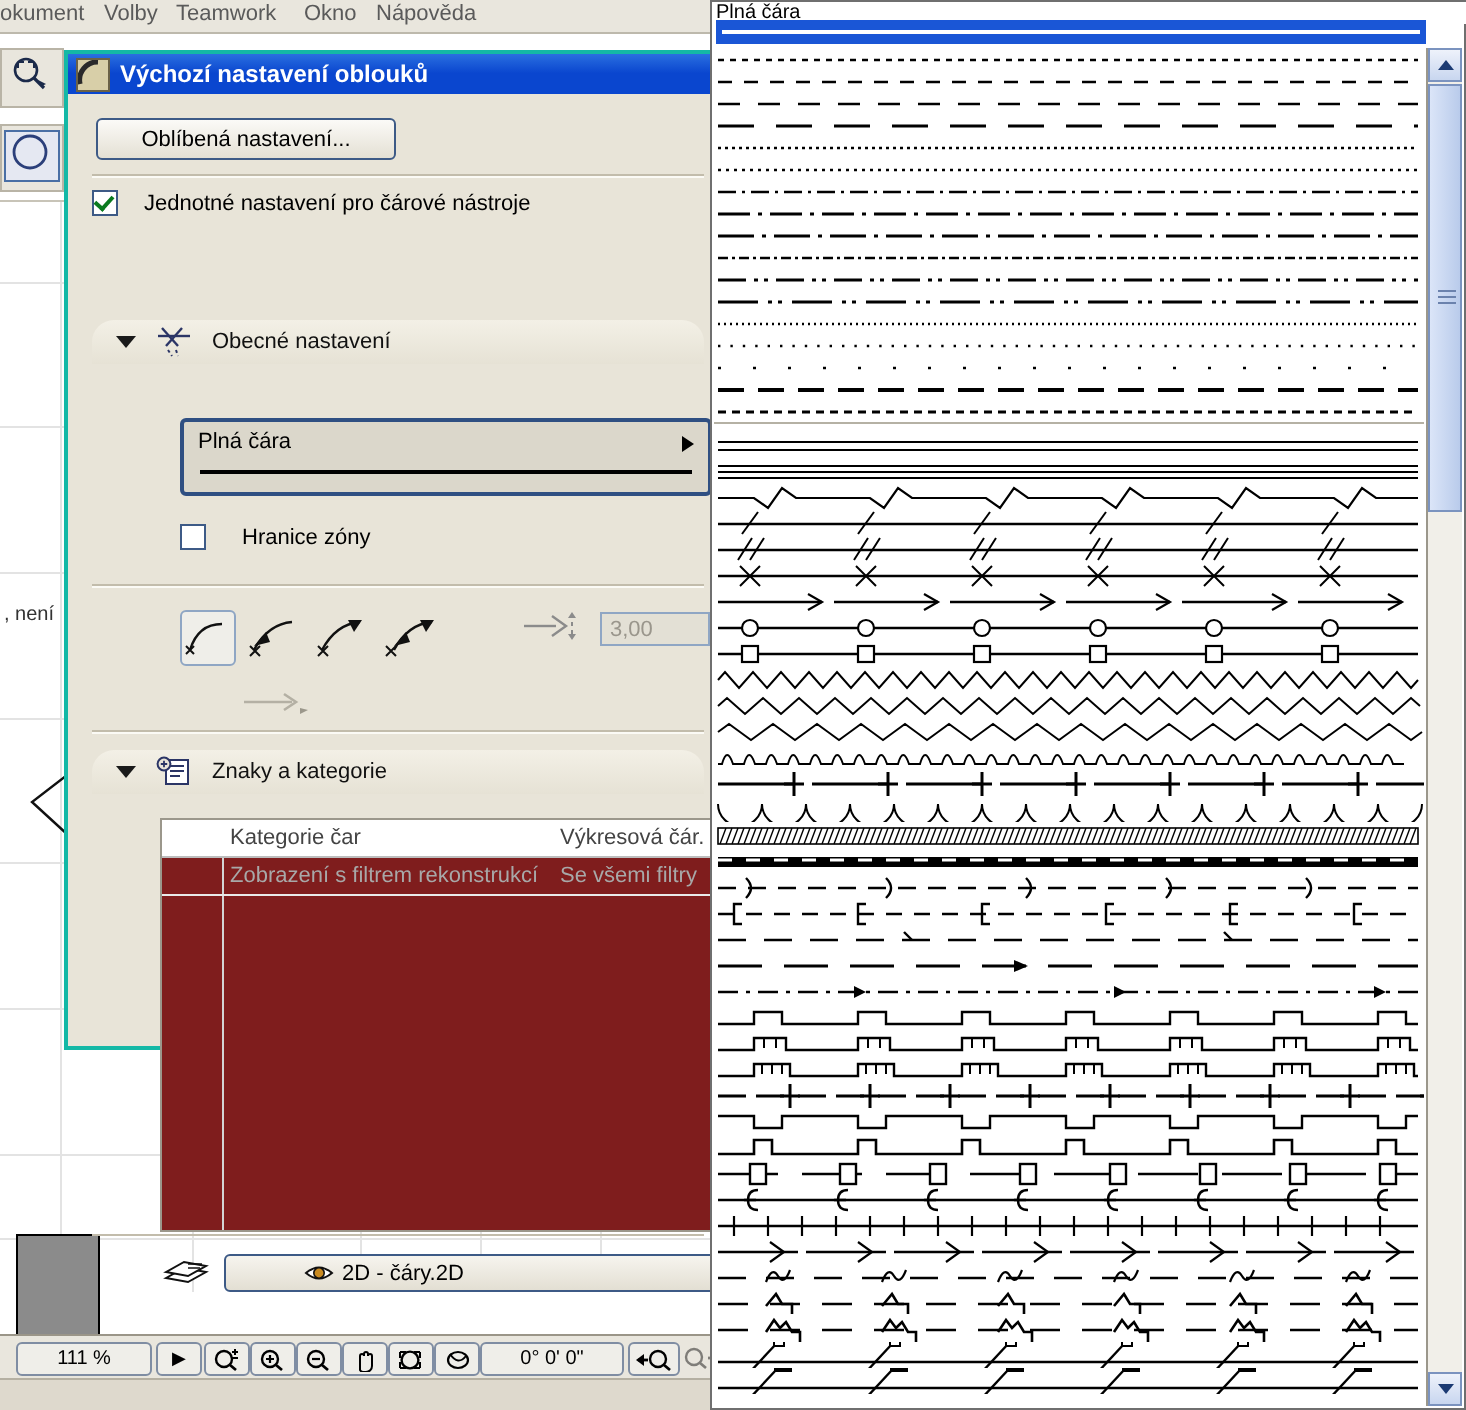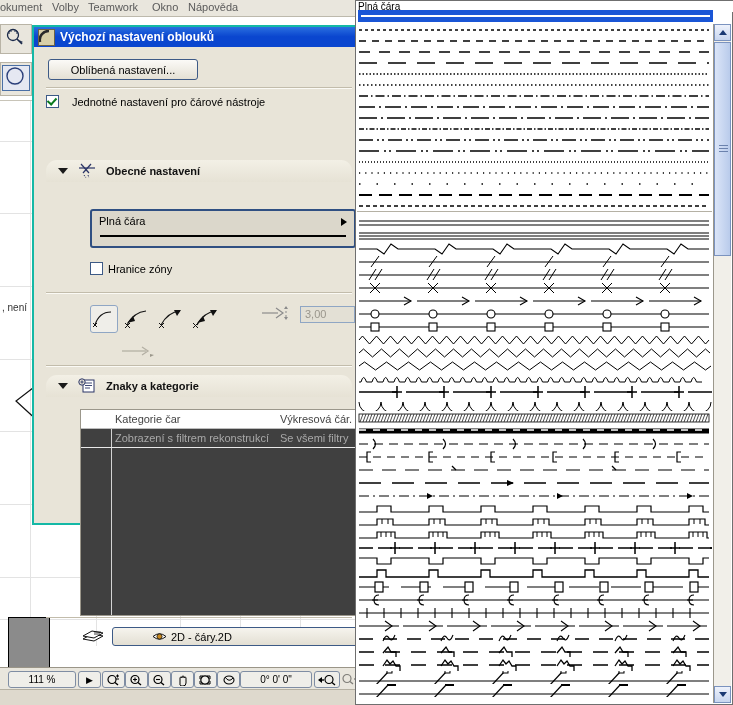--- a/index.html
+++ b/index.html
@@ -70,46 +70,46 @@
   .cb.on::after{content:"";position:absolute;left:2px;top:0px;width:4px;height:7px;
       border:solid #0a7a1e;border-width:0 2px 2px 0;transform:rotate(42deg);}
 
   
   .sect{position:absolute;left:12px;width:306px;height:22px;
         background:linear-gradient(180deg,#f3f0e6,#e6e2d5);
         border-radius:11px 11px 0 0;display:flex;align-items:center;}
   .sect .tri{width:0;height:0;border-left:5px solid transparent;border-right:5px solid transparent;
              border-top:6px solid #1a1a1a;margin-left:12px;}
   .sect .sico{width:20px;height:18px;margin-left:9px;position:relative;}
-  .sect .stxt{margin-left:9px;font-weight:bold;font-size:11px;color:#111;}
+  .sect .stxt{margin-left:9px;font-weight:normal;font-size:11px;color:#111;}
 
   
   #lt-combo{position:absolute;left:56px;top:162px;width:262px;height:35px;
             background:#dbd7cb;border:2px solid #2f4f82;border-radius:3px;}
   #lt-combo .lab{position:absolute;left:7px;top:4px;font-size:11px;color:#000;}
   #lt-combo .arw{position:absolute;right:7px;top:7px;width:0;height:0;
             border-top:4px solid transparent;border-bottom:4px solid transparent;
             border-left:6px solid #000;}
   #lt-combo .prev{position:absolute;left:8px;right:8px;top:24px;height:2px;background:#000;}
 
-  #zone-row{position:absolute;left:56px;top:215px;display:flex;align-items:center;gap:5px;}
+  #zone-row{position:absolute;left:56px;top:215px;display:flex;align-items:center;gap:18px;}
 
   #pen-icons{position:absolute;left:56px;top:258px;width:140px;height:30px;}
   .pen-box{position:absolute;left:0;top:0;width:26px;height:26px;background:#efeee9;
            border:1px solid #8fa6c4;border-radius:3px;}
 
   #arrow-dim{position:absolute;left:228px;top:258px;display:flex;align-items:center;gap:4px;}
   #dimfield{width:55px;height:17px;background:#e3e0d5;border:1px solid #8fa6c4;
             display:flex;align-items:center;padding-left:4px;color:#9a968c;font-size:11px;
             box-sizing:border-box;}
   #dimunit{color:#7d7a70;font-size:11px;}
   #gray-arrow{position:absolute;left:88px;top:298px;width:40px;height:14px;}
 
   
-  #tbl{position:absolute;left:46px;top:362px;width:290px;height:205px;background:#404040;
+  #tbl{position:absolute;left:46px;top:362px;width:290px;height:205px;background:#7f1d1d;
        border:1px solid #9b978b;overflow:hidden;}
   .trow{position:relative;height:18px;display:flex;align-items:center;
         border-bottom:1px solid #e9e9e9;}
   .trow .c0{width:30px;display:flex;align-items:center;justify-content:center;}
   .trow .c1{width:165px;padding-left:4px;white-space:nowrap;overflow:hidden;}
   .trow .c2{flex:1;white-space:nowrap;overflow:hidden;}
   .trow.hdr{background:#fff;color:#444;border-bottom:1px solid #bdbdbd;}
   .trow.sel{background:#ebebeb;font-weight:bold;color:#000;}
   .trow.dim{color:#a8a8a8;}
   .vcol{position:absolute;left:30px;top:0;bottom:0;width:1px;background:#d4d4d4;}

